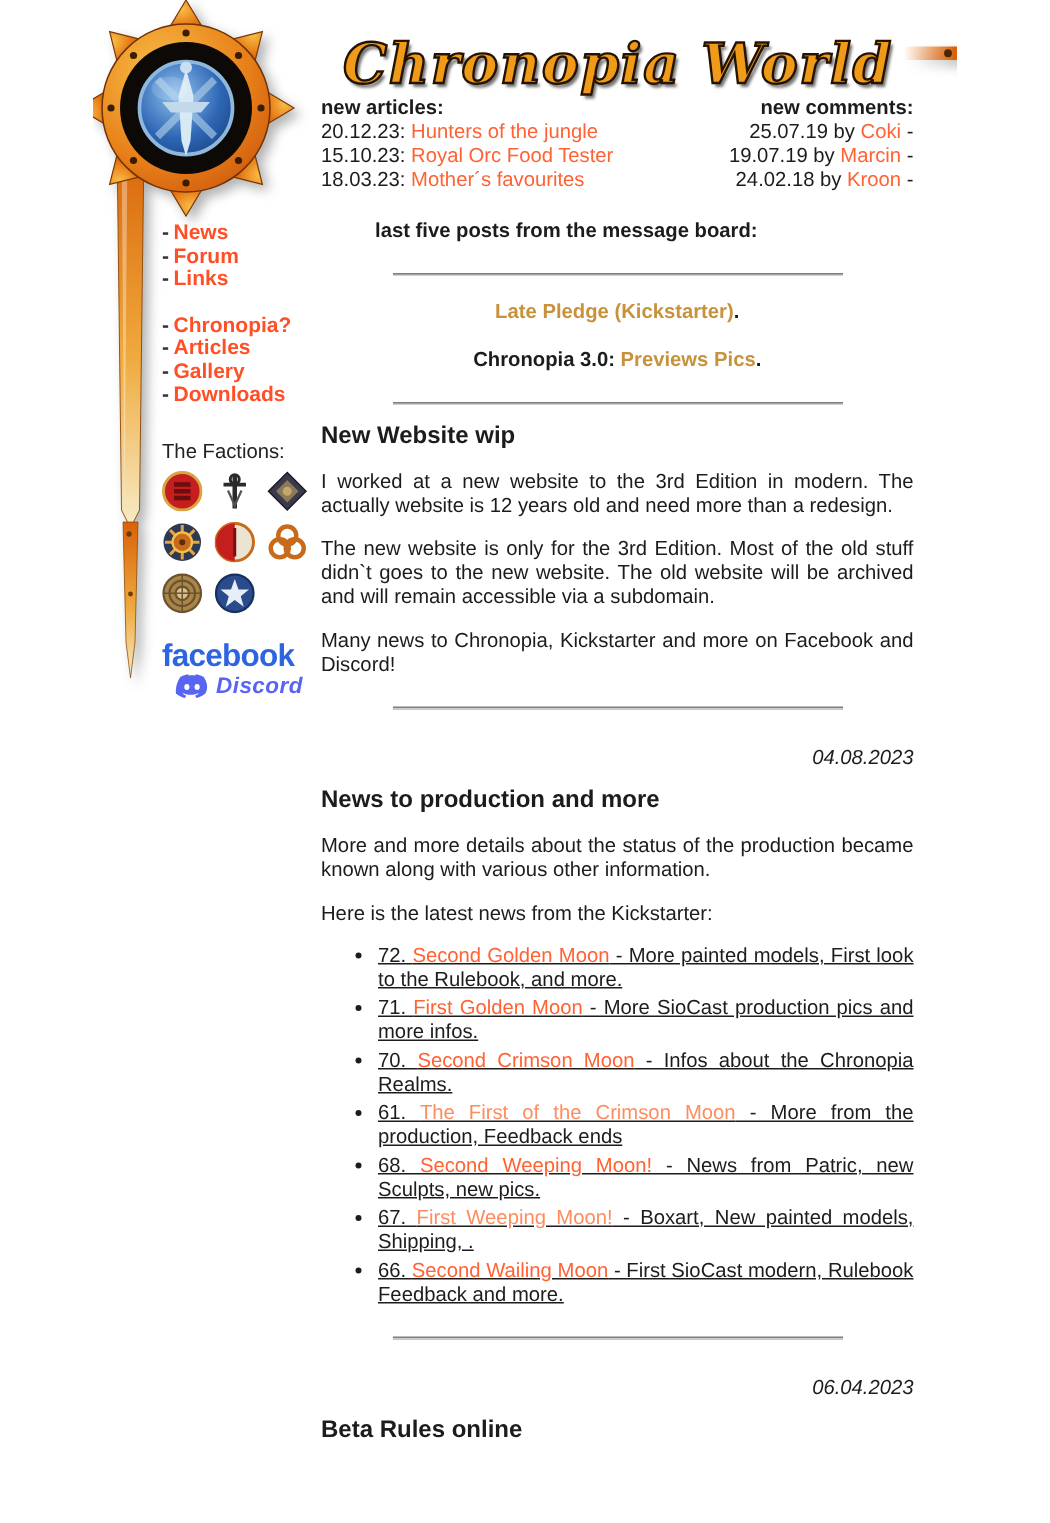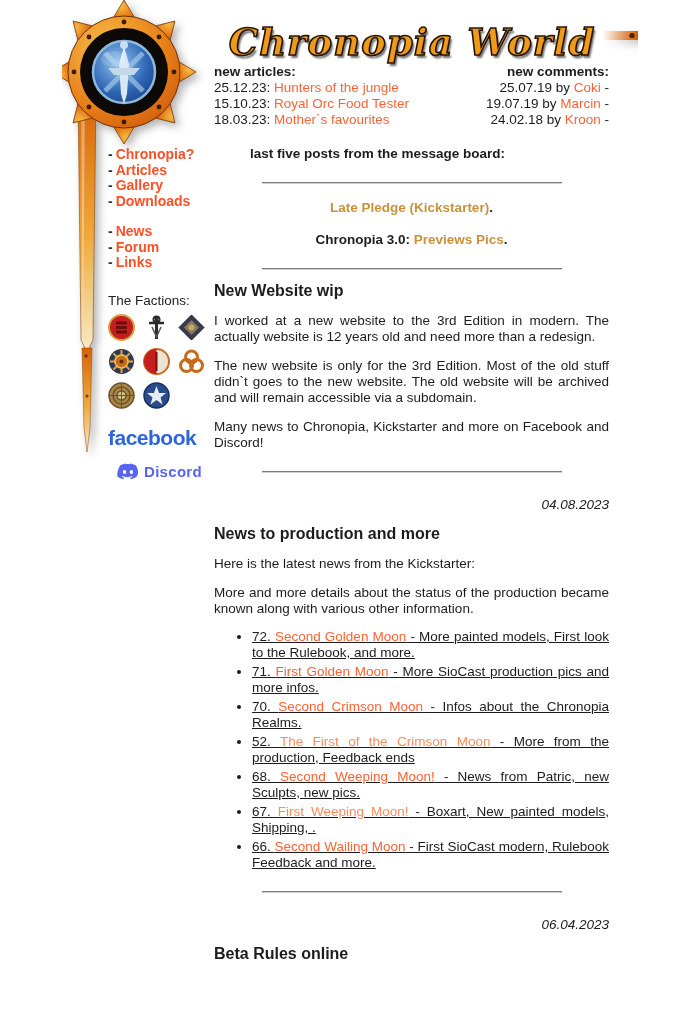--- a/index.html
+++ b/index.html
@@ -30,21 +30,21 @@
   .nav-item { white-space:nowrap; cursor:pointer; }
   .nav-dash { color:#333; margin-right:3px; font-weight:bold; }
   .nav-link { color:#ff4f26; }
   .factions-label { margin-top:22px; font-size:13.5px; color:#222; }
   .faction-grid { margin-top:6px; display:grid; grid-template-columns:repeat(3,27px); gap:7px 8px; }
   .faction-grid svg { display:block; cursor:pointer; }
   .fb-logo {
     margin-top:18px; font-size:21px; font-weight:bold; letter-spacing:-0.5px;
     color:#2d64e0; cursor:pointer; line-height:22px;
   }
-  .dc-logo { margin-top:14px; margin-left:8px; display:flex; align-items:center; gap:4px; cursor:pointer; }
+  .dc-logo { margin-top:0; margin-left:8px; display:flex; align-items:center; gap:4px; cursor:pointer;font-style:italic; }
   .dc-text { font-size:15px; font-weight:bold; color:#5865F2; letter-spacing:0.3px; }
 
   
   .main { position:absolute; left:152px; top:64px; width:395px; font-size:13.5px; line-height:16px; }
   .meta-row { display:flex; justify-content:space-between; }
   .meta-col-right { text-align:right; }
   .meta-label { font-weight:bold; }
   .lnk { color:#ff6233; cursor:pointer; }
   .board-intro { font-weight:bold; margin-top:18px;margin-left:36px; }
   hr.rule {
@@ -164,41 +164,41 @@
     </g>
   </svg>
 
   <div class="title-wrap">
     <span class="site-title">Chronopia World</span>
   </div>
 
   <div class="sidebar">
     <div class="nav-group">
       <div class="nav-item">
+        <span class="nav-dash">-</span><span class="nav-link">News</span>
+      </div>
+      <div class="nav-item">
+        <span class="nav-dash">-</span><span class="nav-link">Forum</span>
+      </div>
+      <div class="nav-item">
+        <span class="nav-dash">-</span><span class="nav-link">Links</span>
+      </div>
+    </div>
+    <div class="nav-group">
+      <div class="nav-item">
         <span class="nav-dash">-</span><span class="nav-link">Chronopia?</span>
       </div>
       <div class="nav-item">
         <span class="nav-dash">-</span><span class="nav-link">Articles</span>
       </div>
       <div class="nav-item">
         <span class="nav-dash">-</span><span class="nav-link">Gallery</span>
       </div>
       <div class="nav-item">
         <span class="nav-dash">-</span><span class="nav-link">Downloads</span>
-      </div>
-    </div>
-    <div class="nav-group">
-      <div class="nav-item">
-        <span class="nav-dash">-</span><span class="nav-link">News</span>
-      </div>
-      <div class="nav-item">
-        <span class="nav-dash">-</span><span class="nav-link">Forum</span>
-      </div>
-      <div class="nav-item">
-        <span class="nav-dash">-</span><span class="nav-link">Links</span>
       </div>
     </div>
 
     <div class="factions-label">The Factions:</div>
 
     <div class="faction-grid">
       <svg width="27" height="27" viewBox="0 0 27 27">
         <circle cx="13.5" cy="13.5" r="12.5" fill="#C41E1E" stroke="#D9A441" stroke-width="2"></circle>
         <path d="M8,9 h11 M8,13.5 h11 M8,18 h11" stroke="#6e0d0d" stroke-width="3"></path>
       </svg>
@@ -256,21 +256,21 @@
       <span class="dc-text">Discord</span>
     </div>
   </div>
 
   <div class="main">
 
     <div class="meta-row">
       <div>
         <div class="meta-label">new articles:</div>
         <div>
-          <span>25.12.23:</span>
+          <span>20.12.23:</span>
           <span class="lnk">Hunters of the jungle</span>
         </div>
         <div>
           <span>15.10.23:</span>
           <span class="lnk">Royal Orc Food Tester</span>
         </div>
         <div>
           <span>18.03.23:</span>
           <span class="lnk">Mother´s favourites</span>
         </div>
@@ -307,34 +307,34 @@
       <p class="post-par">I worked at a new website to the 3rd Edition in modern. The actually website is 12 years old and need more than a redesign.</p>
       <p class="post-par">The new website is only for the 3rd Edition. Most of the old stuff didn`t goes to the new website. The old website will be archived and will remain accessible via a subdomain.</p>
       <p class="post-par">Many news to Chronopia, Kickstarter and more on Facebook and Discord!</p>
     </div>
 
     <hr class="rule">
 
     <div>
       <div class="post-date">04.08.2023</div>
       <div class="post-title">News to production and more</div>
+      <p class="post-par">More and more details about the status of the production became known along with various other information.</p>
       <p class="post-par">Here is the latest news from the Kickstarter:</p>
-      <p class="post-par">More and more details about the status of the production became known along with various other information.</p>
       <ul class="kick-list">
         <li>
           <span>72. </span><span class="lnk" style="color: rgb(255, 98, 51);">Second Golden Moon</span><span> - More painted models, First look to the Rulebook, and more.</span>
         </li>
         <li>
           <span>71. </span><span class="lnk" style="color: rgb(255, 98, 51);">First Golden Moon</span><span> - More SioCast production pics and more infos.</span>
         </li>
         <li>
           <span>70. </span><span class="lnk" style="color: rgb(255, 98, 51);">Second Crimson Moon</span><span> - Infos about the Chronopia Realms.</span>
         </li>
         <li>
-          <span>52. </span><span class="lnk" style="color: rgb(255, 140, 94);">The First of the Crimson Moon</span><span> - More from the production, Feedback ends</span>
+          <span>61. </span><span class="lnk" style="color: rgb(255, 140, 94);">The First of the Crimson Moon</span><span> - More from the production, Feedback ends</span>
         </li>
         <li>
           <span>68. </span><span class="lnk" style="color: rgb(255, 98, 51);">Second Weeping Moon!</span><span> - News from Patric, new Sculpts, new pics.</span>
         </li>
         <li>
           <span>67. </span><span class="lnk" style="color: rgb(255, 140, 94);">First Weeping Moon!</span><span> - Boxart, New painted models, Shipping, .</span>
         </li>
         <li>
           <span>66. </span><span class="lnk" style="color: rgb(255, 98, 51);">Second Wailing Moon</span><span> - First SioCast modern, Rulebook Feedback and more.</span>
         </li>

